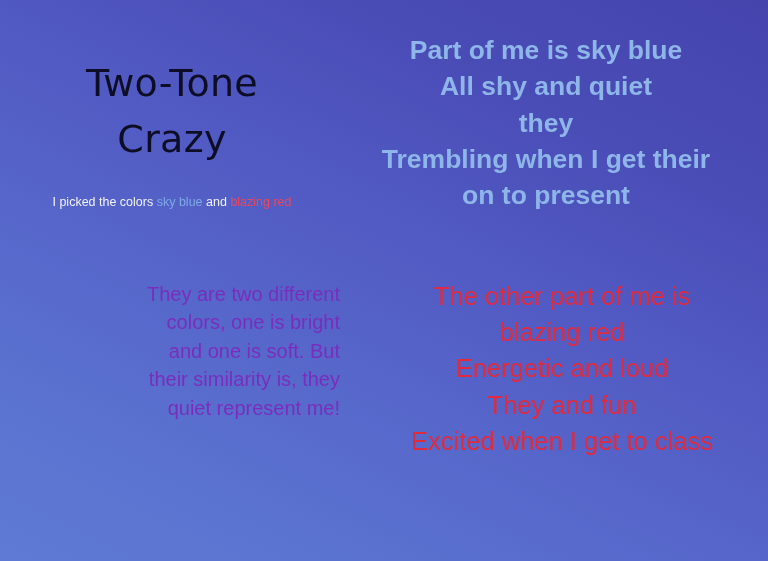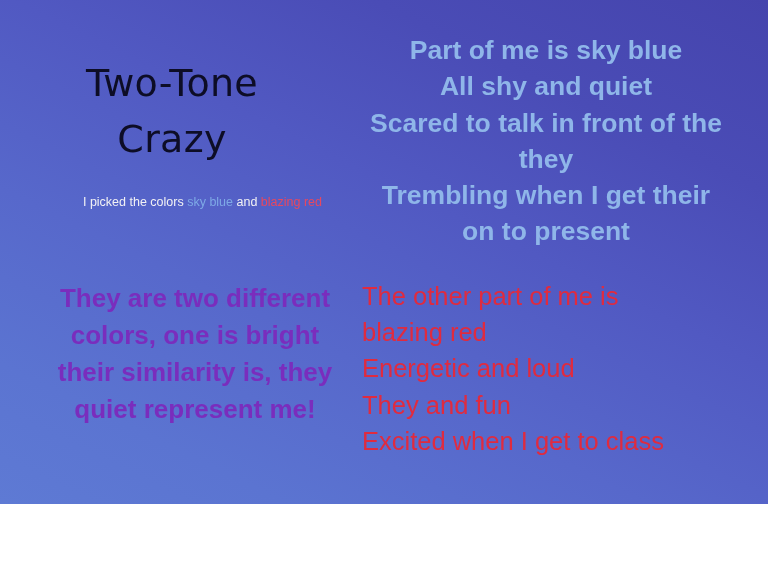--- a/index.html
+++ b/index.html
@@ -9,21 +9,21 @@
   body {
     width: 768px;
     height: 561px;
     overflow: hidden;
     font-family: "Liberation Sans", sans-serif;
   }
 
   #slide {
     position: relative;
     width: 768px;
-    height: 504px;
+    height: 561px;
     background-color: #5366c6;
     background-image:
       linear-gradient(26deg,
         #5e7ad4 0%,
         #5b74d1 16%,
         #5768cb 36%,
         #5159c2 58%,
         #4a4cb6 78%,
         #4544ad 100%);
     overflow: hidden;
@@ -45,21 +45,21 @@
     letter-spacing: 0.3px;
     color: #0d0d26;
   }
 
   
   #subtitle-block {
     position: absolute;
     left: 22px;
     top: 194px;
     width: 300px;
-    text-align: right;
+    text-align: center;
     font-size: 12.5px;
     line-height: 1.35;
     font-weight: 400;
     color: #f2f2f4;
   }
   .sub-sky  { color: #7ea9e6; }
   .sub-red  { color: #e8485f; }
 
   
   #blue-poem {
@@ -74,35 +74,35 @@
     font-weight: 700;
   }
   #blue-poem .pline { display: block; }
 
   
   #purple-text {
     position: absolute;
     left: 50px;
     top: 280px;
     width: 290px;
-    text-align: center;
-    font-size: 26px;
+    text-align: right;
+    font-size: 20px;
     line-height: 1.42;
     color: #7a2dbd;
-    font-weight: 700;
+    font-weight: 400;
   }
   #purple-text .pline { display: block; }
 
   
   #red-poem {
     position: absolute;
     left: 362px;
     top: 278px;
     width: 400px;
-    text-align: left;
+    text-align: center;
     font-size: 25.5px;
     line-height: 1.42;
     color: #e02b3f;
     font-weight: 400;
   }
   #red-poem .pline { display: block; }
 </style>
 </head>
 <body>
 
@@ -114,29 +114,29 @@
   </div>
 
   <div id="subtitle-block">
     <span>I picked the colors </span><span class="sub-sky">sky blue</span><span> and</span>
     <span class="sub-red">blazing red</span>
   </div>
 
   <div id="blue-poem">
     <span class="pline">Part of me is sky blue</span>
     <span class="pline">All shy and quiet</span>
-    <span class="pline">Scared to talk in front of the</span>
     <span class="pline">they</span>
     <span class="pline">Trembling when I get their</span>
     <span class="pline">on to present</span>
   </div>
 
   <div id="purple-text">
     <span class="pline">They are two different</span>
     <span class="pline">colors, one is bright</span>
+    <span class="pline">and one is soft. But</span>
     <span class="pline">their similarity is, they</span>
     <span class="pline">quiet represent me!</span>
   </div>
 
   <div id="red-poem">
     <span class="pline">The other part of me is</span>
     <span class="pline">blazing red</span>
     <span class="pline">Energetic and loud</span>
     <span class="pline">They and fun</span>
     <span class="pline">Excited when I get to class</span>

